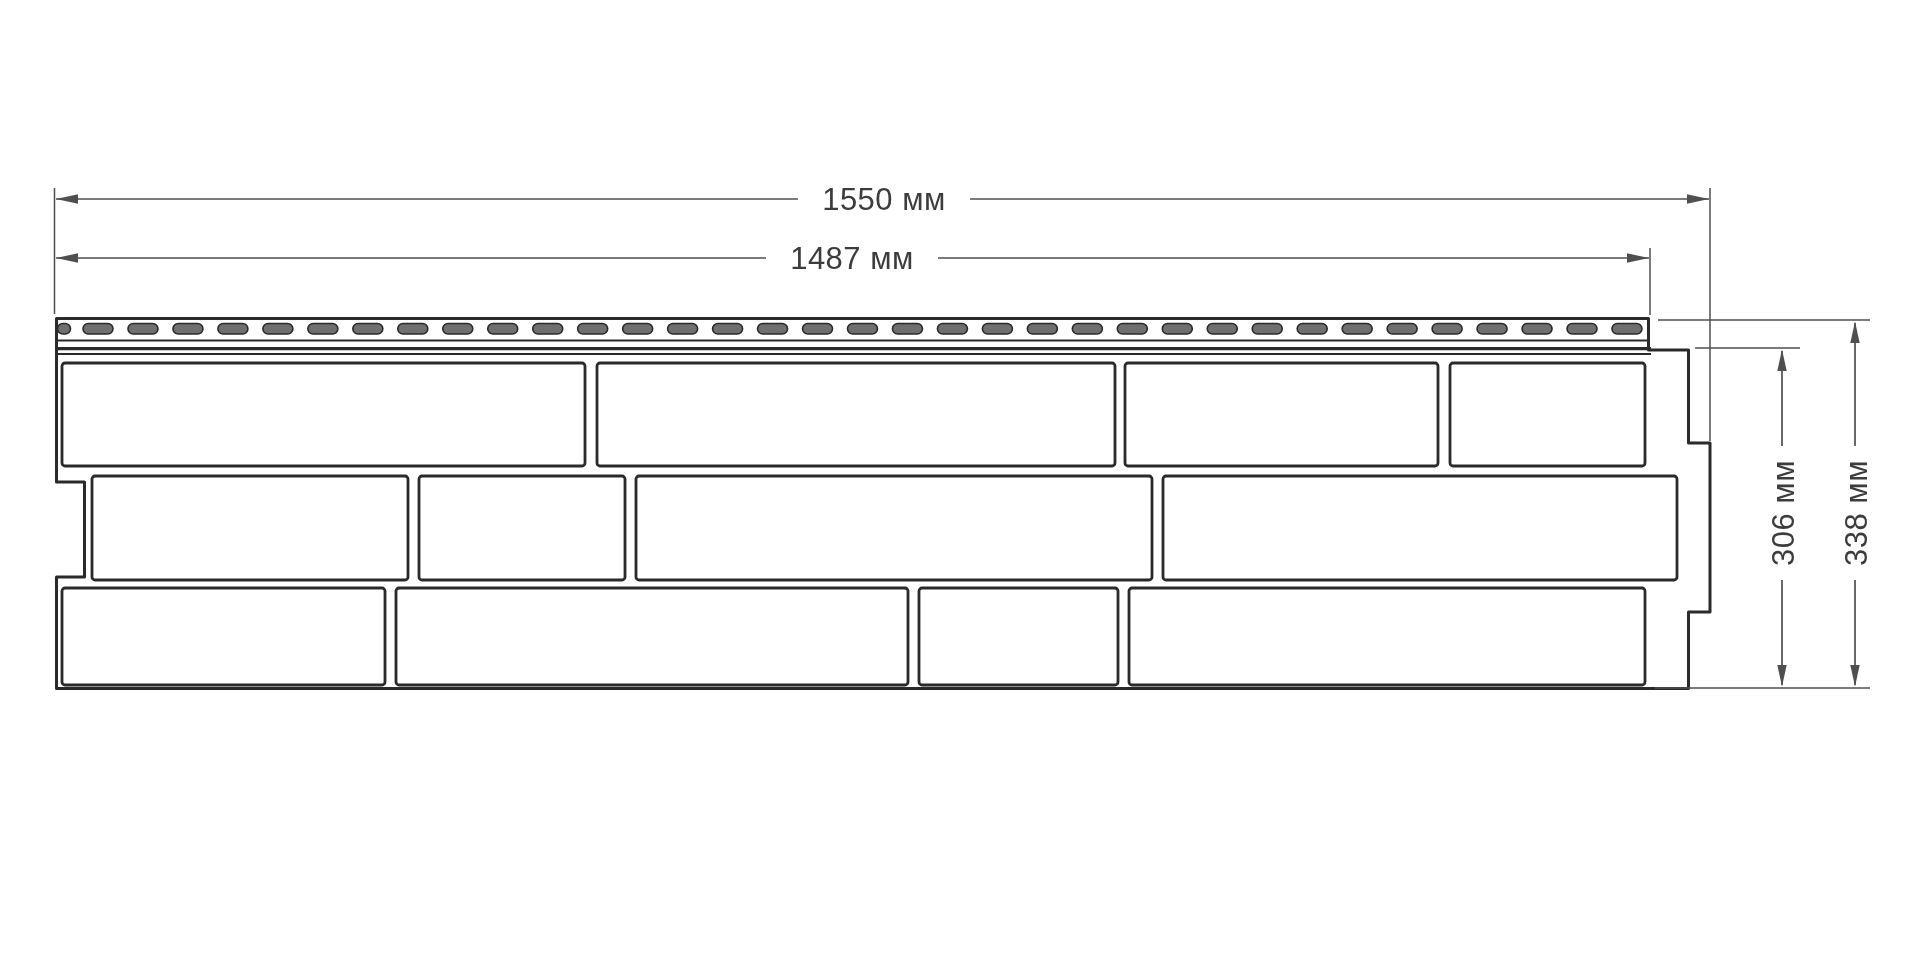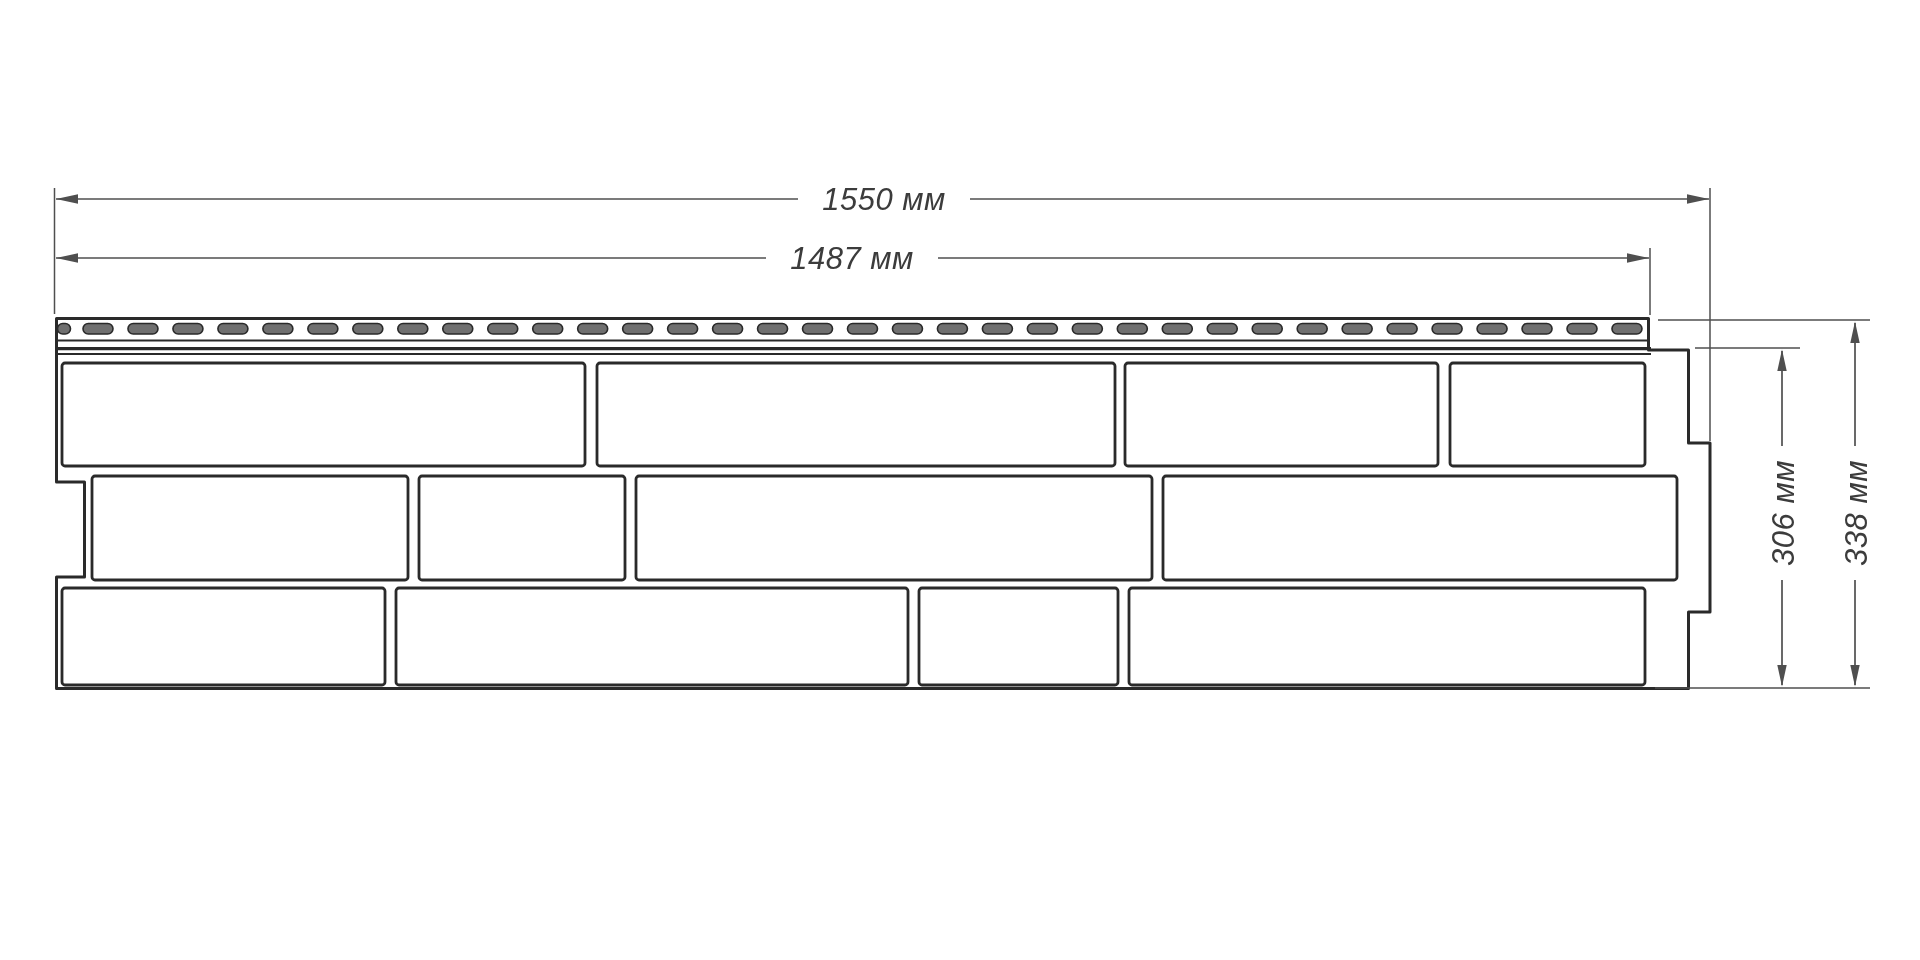--- a/index.html
+++ b/index.html
@@ -6,21 +6,20 @@
     margin: 0;
     padding: 0;
     background: #ffffff;
   }
   .canvas {
     position: relative;
     width: 1920px;
     height: 792px;
     background: var(--bg, #ffffff);
     overflow: hidden;
-    font-style: italic;
   }
   svg { position: absolute; inset: 0; display: block; }
 
   
   .outline     { fill: none; stroke: var(--line, #2a2a2a); stroke-width: 3;   stroke-linejoin: round; }
   .strip-line  { stroke: var(--line, #2a2a2a); stroke-width: 2.2; }
   .lock-a      { stroke: var(--line, #2a2a2a); stroke-width: 3.4; }
   .lock-b      { stroke: var(--line, #2a2a2a); stroke-width: 2.2; }
   .slot        { fill: var(--slot, #6f6f6f); stroke: var(--line, #2a2a2a); stroke-width: 1.6; }
   .brick       { fill: #ffffff; stroke: var(--line, #2a2a2a); stroke-width: 2.8; }

